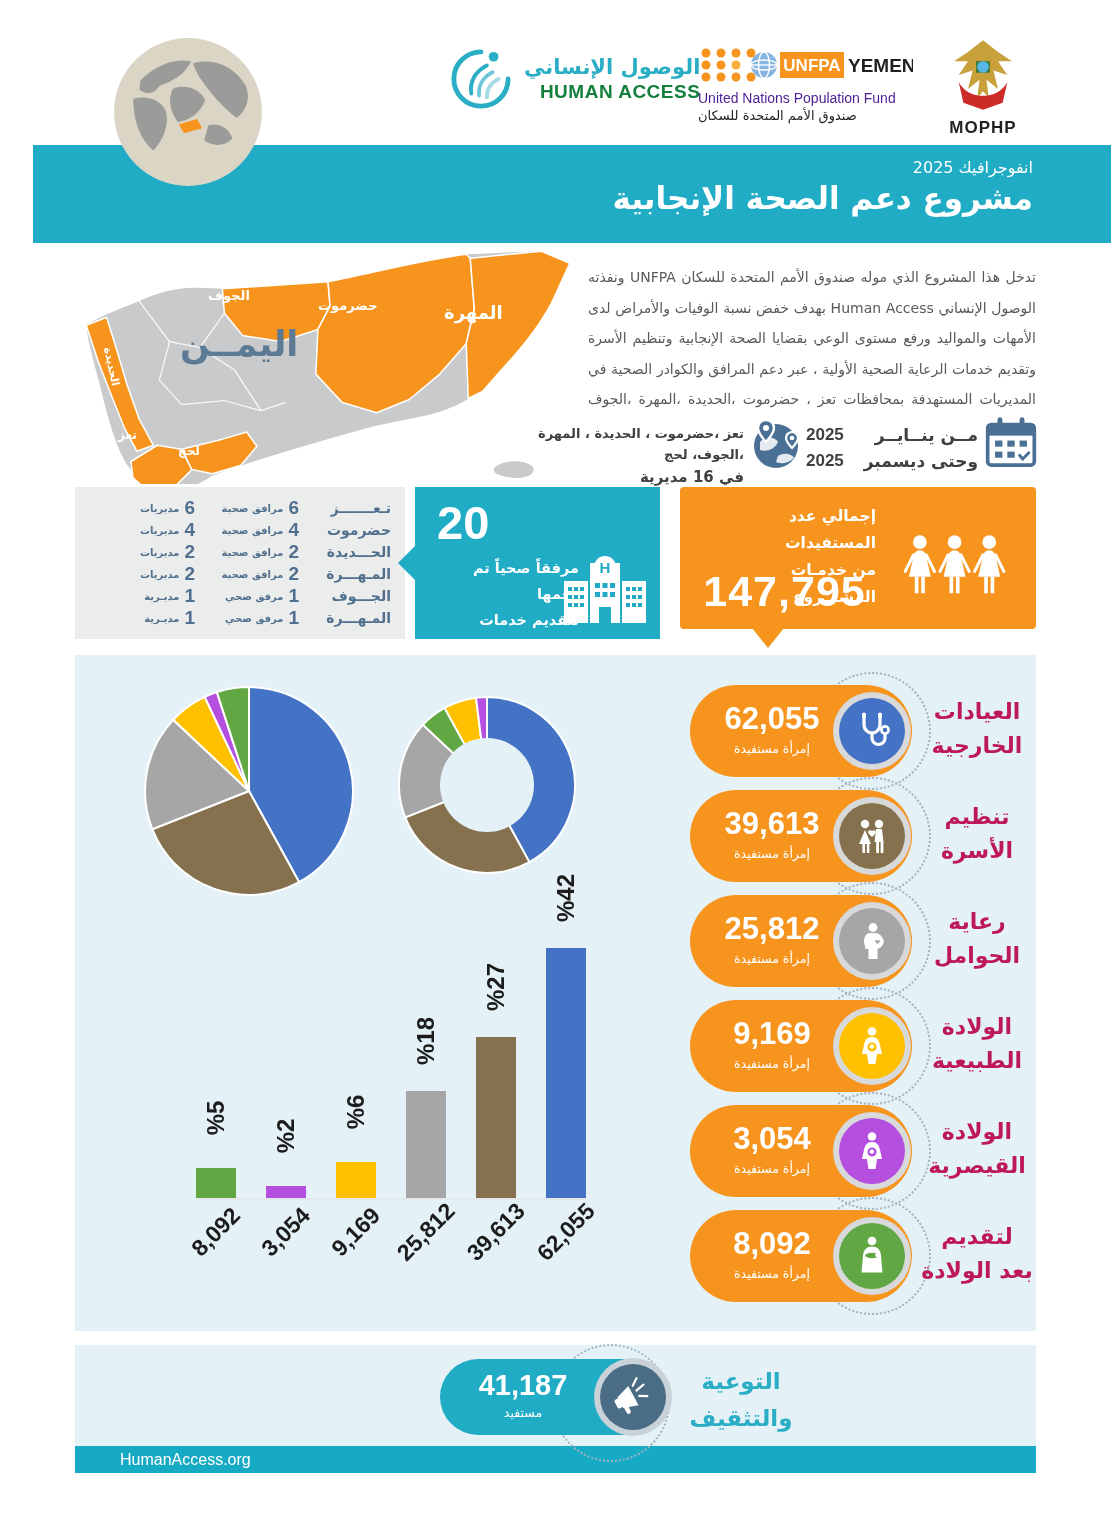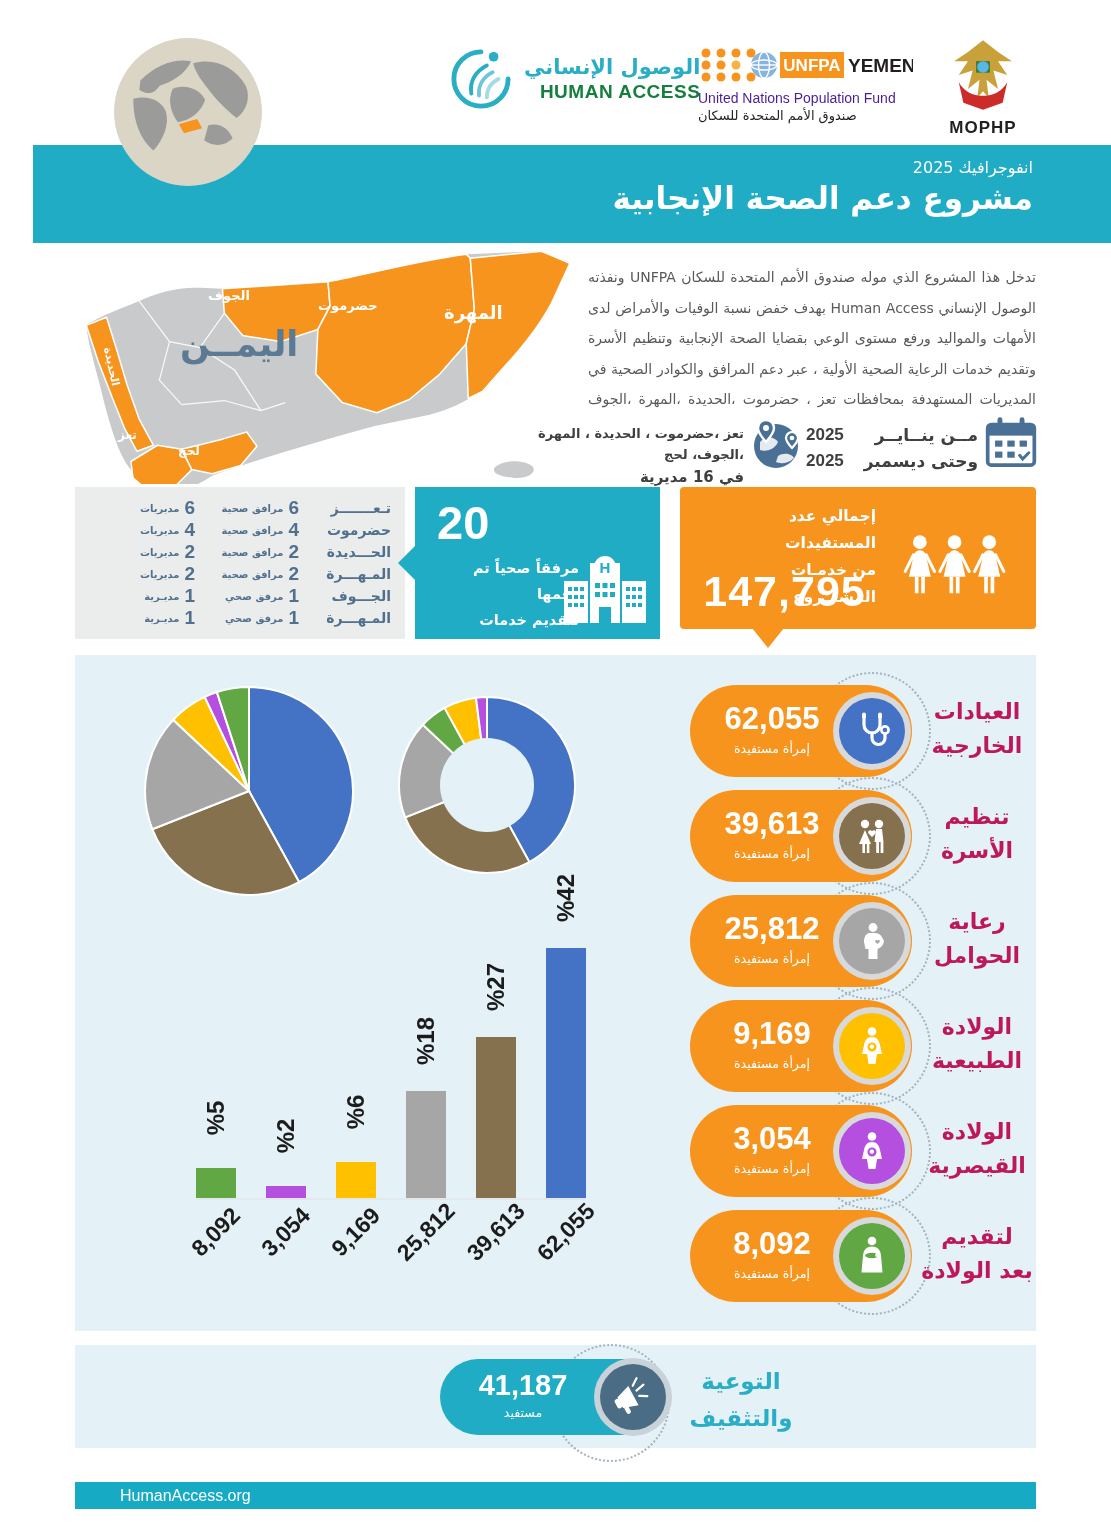--- a/index.html
+++ b/index.html
@@ -128,21 +128,21 @@
   .aware-num { position:absolute; left:14px; top:10px; width:138px; text-align:center; color:#fff; font-size:29px; font-weight:bold; }
   .aware-unit { position:absolute; left:14px; top:46px; width:138px; text-align:center; color:#fff; font-size:12.5px; direction:rtl; }
   .aware-dotted { left:552px; top:1344px; width:118px; height:118px; border:2px dotted #A3B3BF; border-radius:50%; z-index:1;}
   .aware-ring { position:absolute; left:154px; top:-1px; width:78px; height:78px; border-radius:50%;
                 background:#COD3DB; background:#C8D2D8; display:flex; align-items:center; justify-content:center; }
   .aware-disc { width:66px; height:66px; border-radius:50%; background:#4A6C85; display:flex; align-items:center; justify-content:center; }
   .aware-label { left:676px; top:1363px; width:130px; text-align:center; color:#2BAEC5; font-weight:bold;
                  font-size:23px; line-height:1.6; direction:rtl; z-index:3;}
 
   
-  .footer-bar { left:75px; top:1482px; width:961px; height:27px; background:#17AAC5; color:#fff;
+  .footer-bar { left:75px; top:1446px; width:961px; height:27px; background:#17AAC5; color:#fff;
                 font-size:16px; line-height:27px; padding-left:45px; }
 </style>
 </head>
 <body>
 
 <div id="canvas">
 
   <svg class="abs hero-globe" viewBox="0 0 150 150">
     <circle cx="75" cy="75" r="73" fill="#DBD5C6"></circle>
     <path d="M28 44 C44 28 62 22 78 25 C72 38 60 45 47 49 C41 58 34 58 27 53 Z" fill="#9B9B99"></path>

